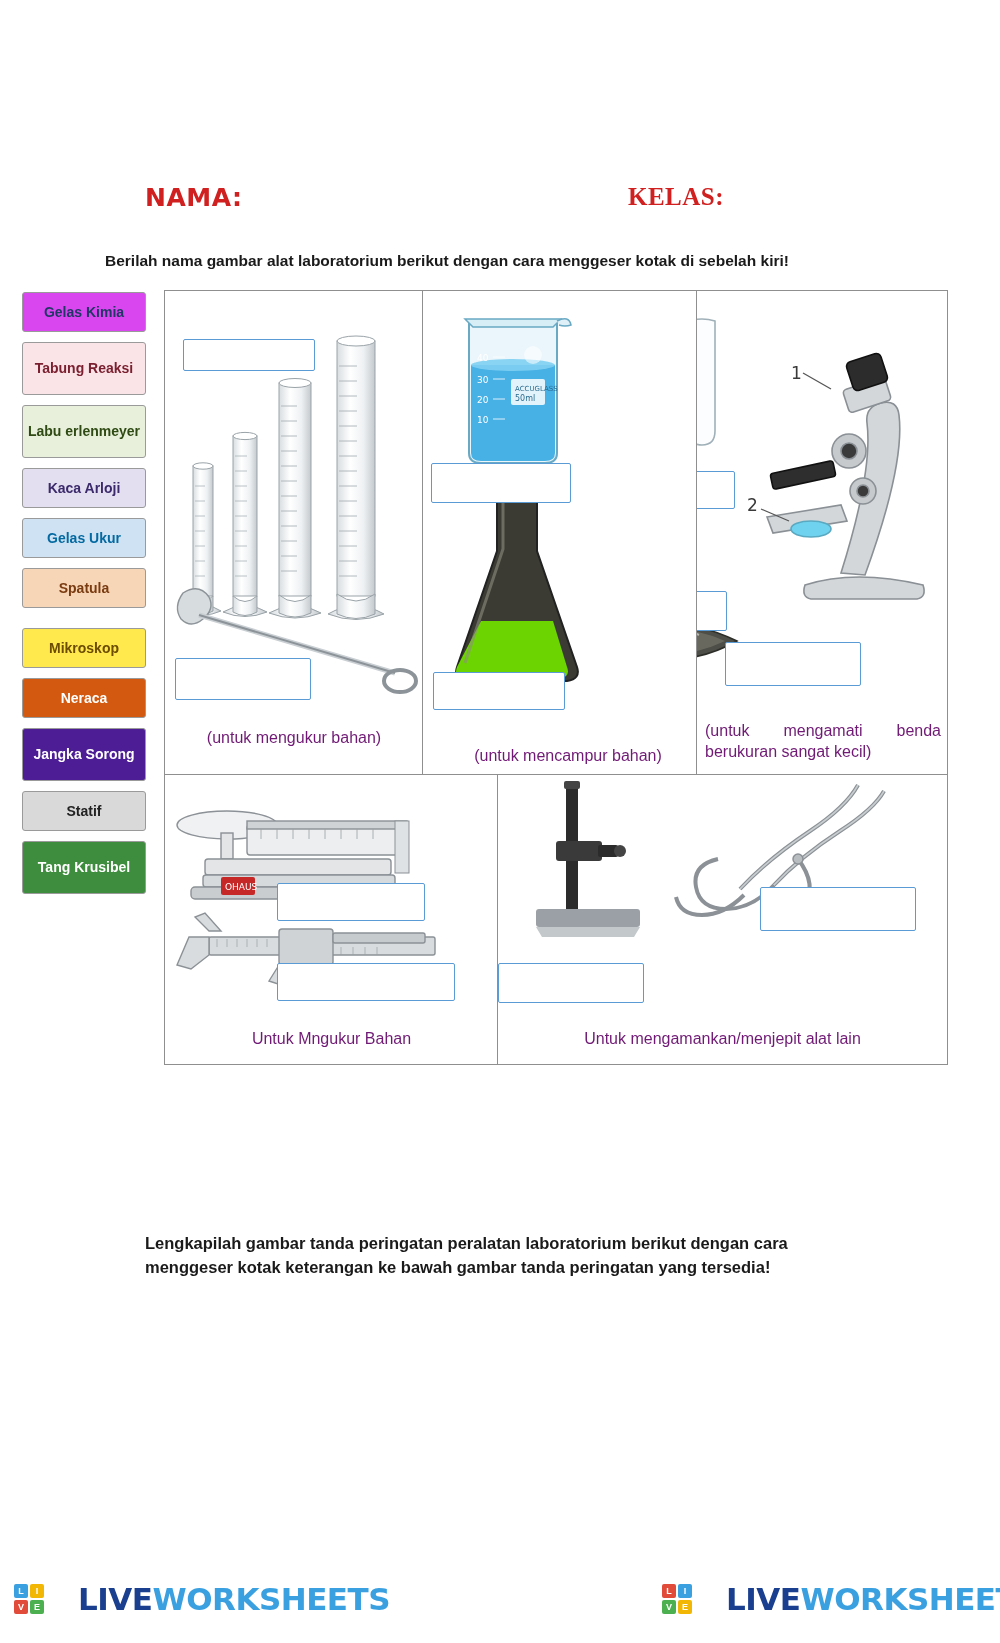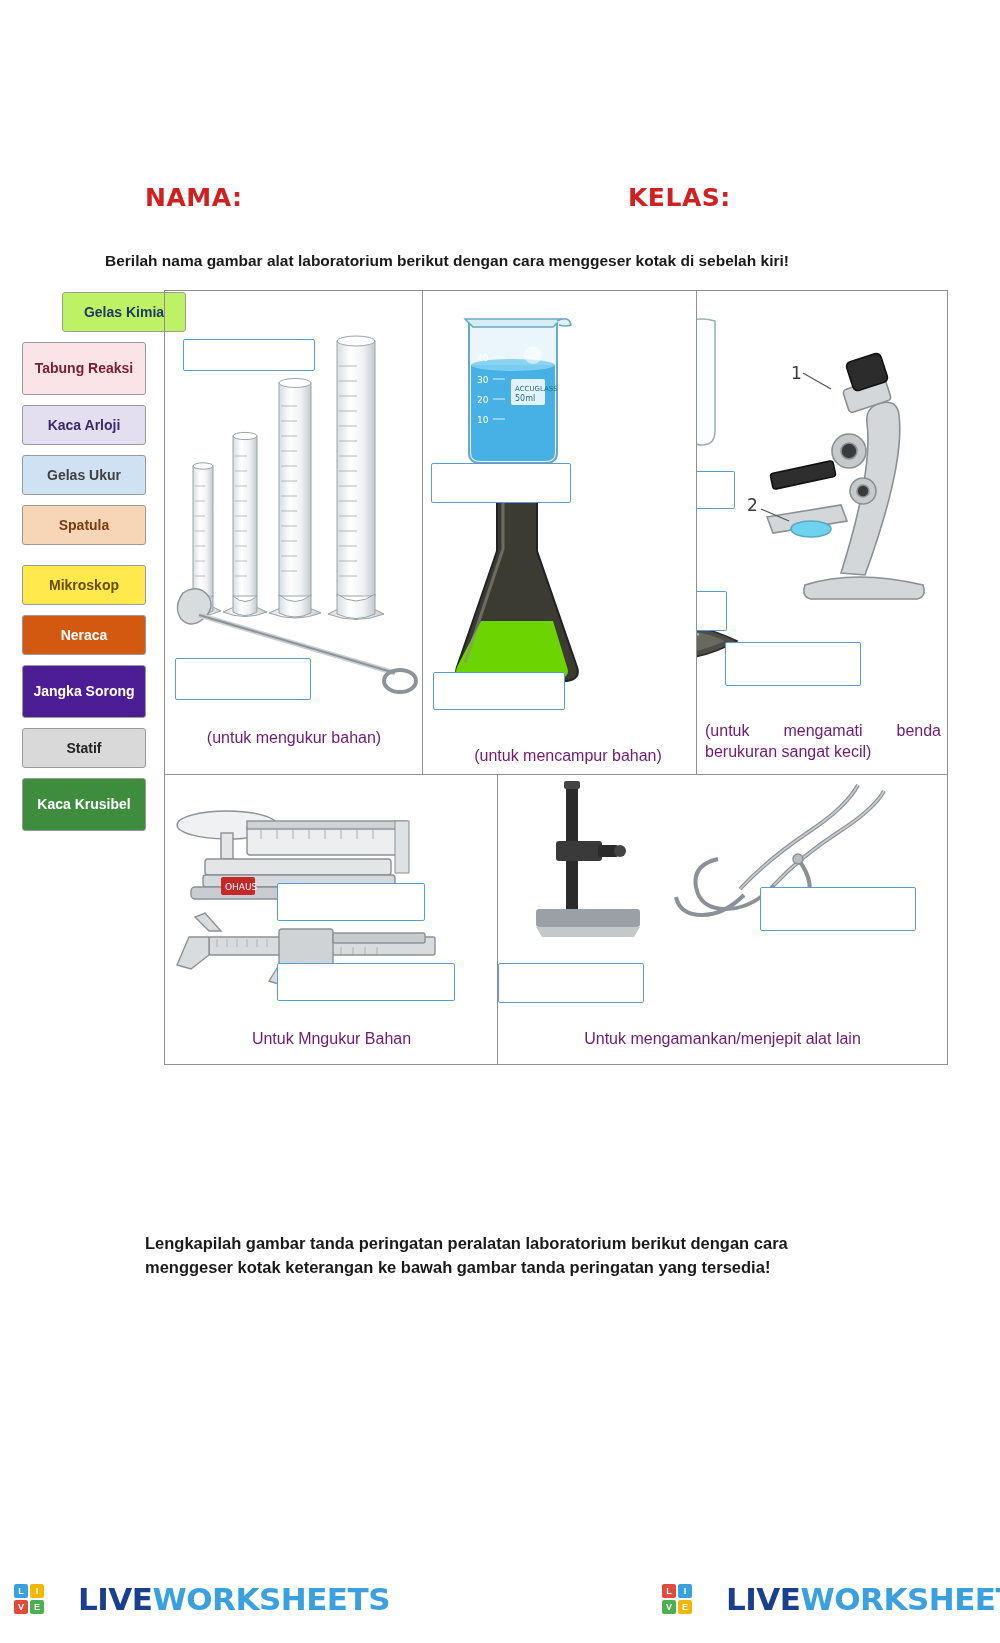--- a/index.html
+++ b/index.html
@@ -16,21 +16,21 @@
   .hdr-nama, .hdr-kelas {
     position:absolute;
     font-family:"DejaVu Sans", sans-serif;
     font-weight:bold;
     font-size:25px;
     letter-spacing:0.5px;
     color:#d02020;
     text-transform:uppercase;
   }
   .hdr-nama { left:145px; top:183px; }
-  .hdr-kelas { left:628px; top:183px; }
+  .hdr-kelas { left:628px; top:183px;font-family:Liberation Serif, serif; }
 
   .instruction1 {
     position:absolute; left:105px; top:252px; width:800px;
     font-size:15.5px; font-weight:bold; color:#1a1a1a;
   }
 
   
   .bank { position:absolute; left:22px; top:292px; width:124px; }
   .chip {
     width:124px; margin-bottom:10px;
@@ -94,49 +94,52 @@
 </style>
 </head>
 <body>
 
 <div class="hdr-nama">NAMA:</div>
 <div class="hdr-kelas">KELAS:</div>
 
 <div class="instruction1">Berilah nama gambar alat laboratorium berikut dengan cara menggeser kotak di sebelah kiri!</div>
 
 <div class="bank" id="bank">
-    <div class="chip h1" style="background: #bef264; color: rgb(31, 56, 100); margin-left: 40px;">
+    <div class="chip h1" style="background: #d946ef; color: rgb(31, 56, 100);">
       <span>Gelas Kimia</span>
     </div>
     <div class="chip h2" style="background: rgb(251, 228, 232); color: rgb(123, 32, 48);">
       <span>Tabung Reaksi</span>
     </div>
+    <div class="chip h2" style="background: rgb(232, 240, 220); color: rgb(47, 74, 18);">
+      <span>Labu erlenmeyer</span>
+    </div>
     <div class="chip h1" style="background: rgb(228, 223, 240); color: rgb(59, 42, 107);">
       <span>Kaca Arloji</span>
     </div>
-    <div class="chip h1" style="background: rgb(207, 226, 243); color: #404040;">
+    <div class="chip h1" style="background: rgb(207, 226, 243); color: #0369a1;">
       <span>Gelas Ukur</span>
     </div>
     <div class="chip h1" style="background: rgb(247, 214, 184); color: rgb(122, 59, 16);">
       <span>Spatula</span>
     </div>
     <div class="chip h1" style="background: rgb(255, 233, 77); color: rgb(107, 76, 0); margin-top: 20px;">
       <span>Mikroskop</span>
     </div>
     <div class="chip h1" style="background: rgb(210, 89, 15); color: rgb(255, 255, 255);">
       <span>Neraca</span>
     </div>
     <div class="chip h2" style="background: #4c1d95; color: rgb(255, 255, 255);">
       <span>Jangka Sorong</span>
     </div>
     <div class="chip h1" style="background: rgb(217, 217, 217); color: rgb(34, 34, 34);">
       <span>Statif</span>
     </div>
     <div class="chip h2" style="background: rgb(62, 140, 62); color: rgb(255, 255, 255);">
-      <span>Kaca Krusibel</span>
+      <span>Tang Krusibel</span>
     </div>
   </div>
 
 <div class="grid">
 
   <div class="cell r1 c1">
     <svg class="fig" style="left:6px; top:40px;" width="250" height="300" viewBox="0 0 250 300">
       <defs>
         <linearGradient id="gl" x1="0" y1="0" x2="1" y2="0">
           <stop offset="0%" stop-color="#d8dde0"></stop>

